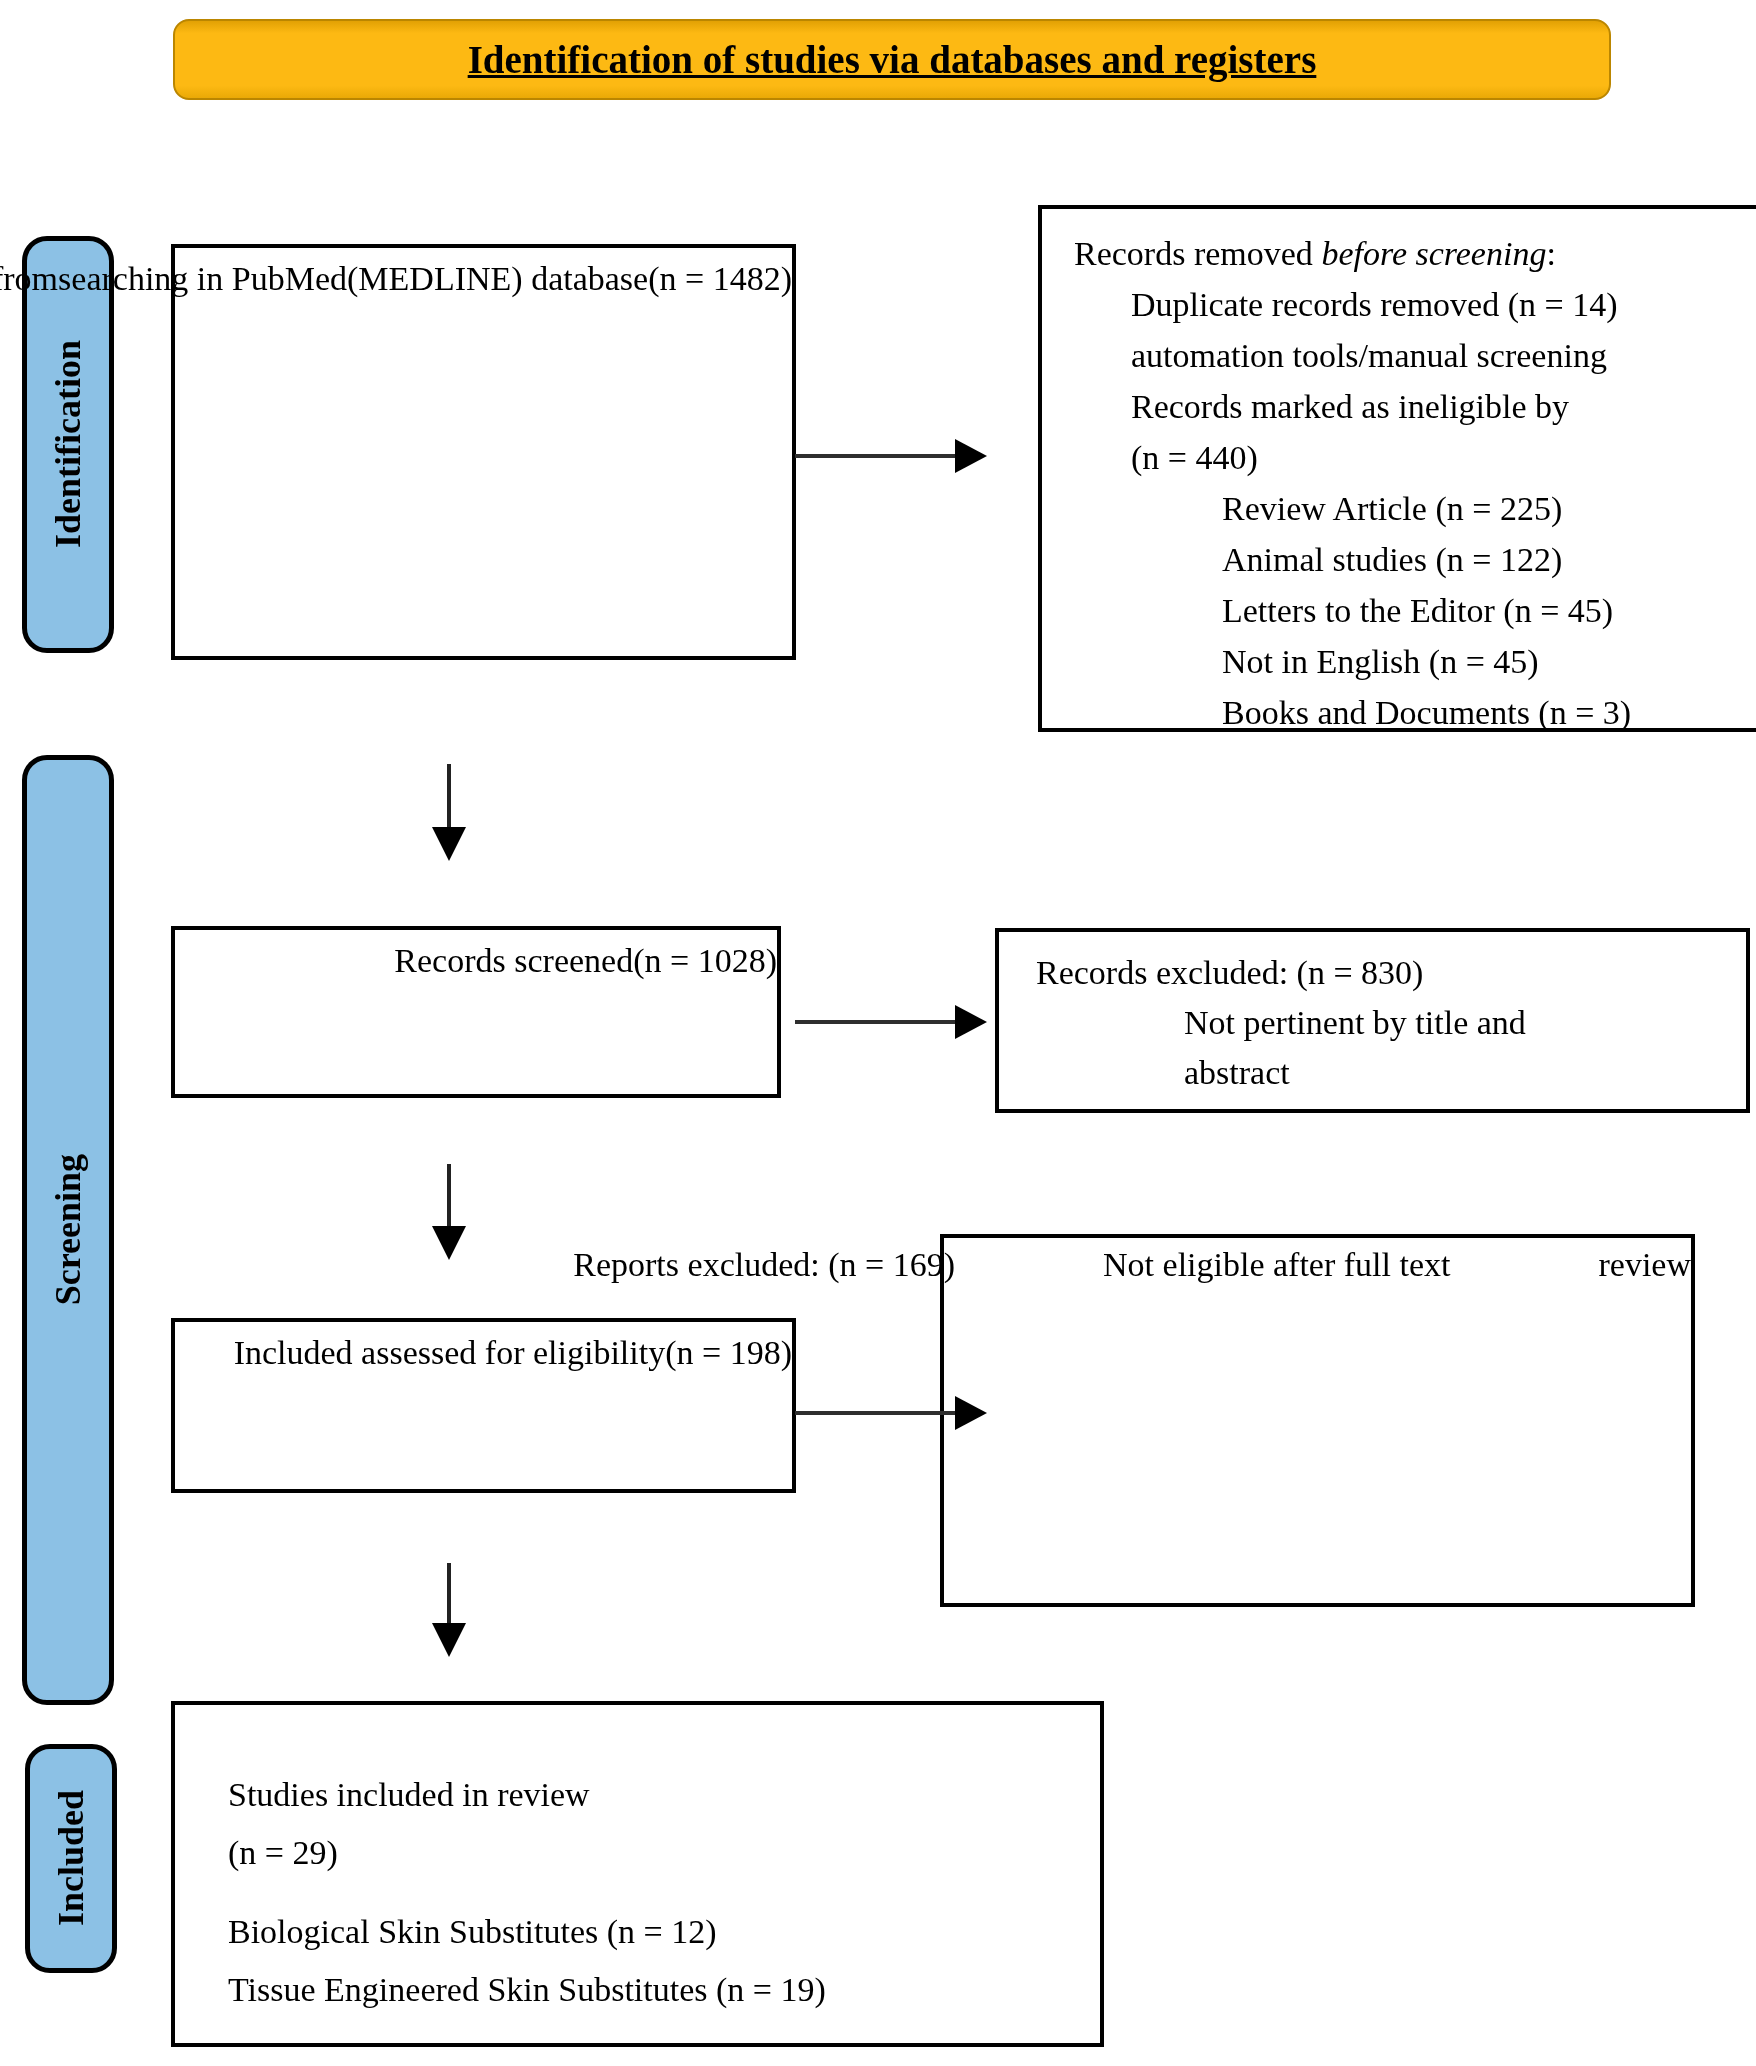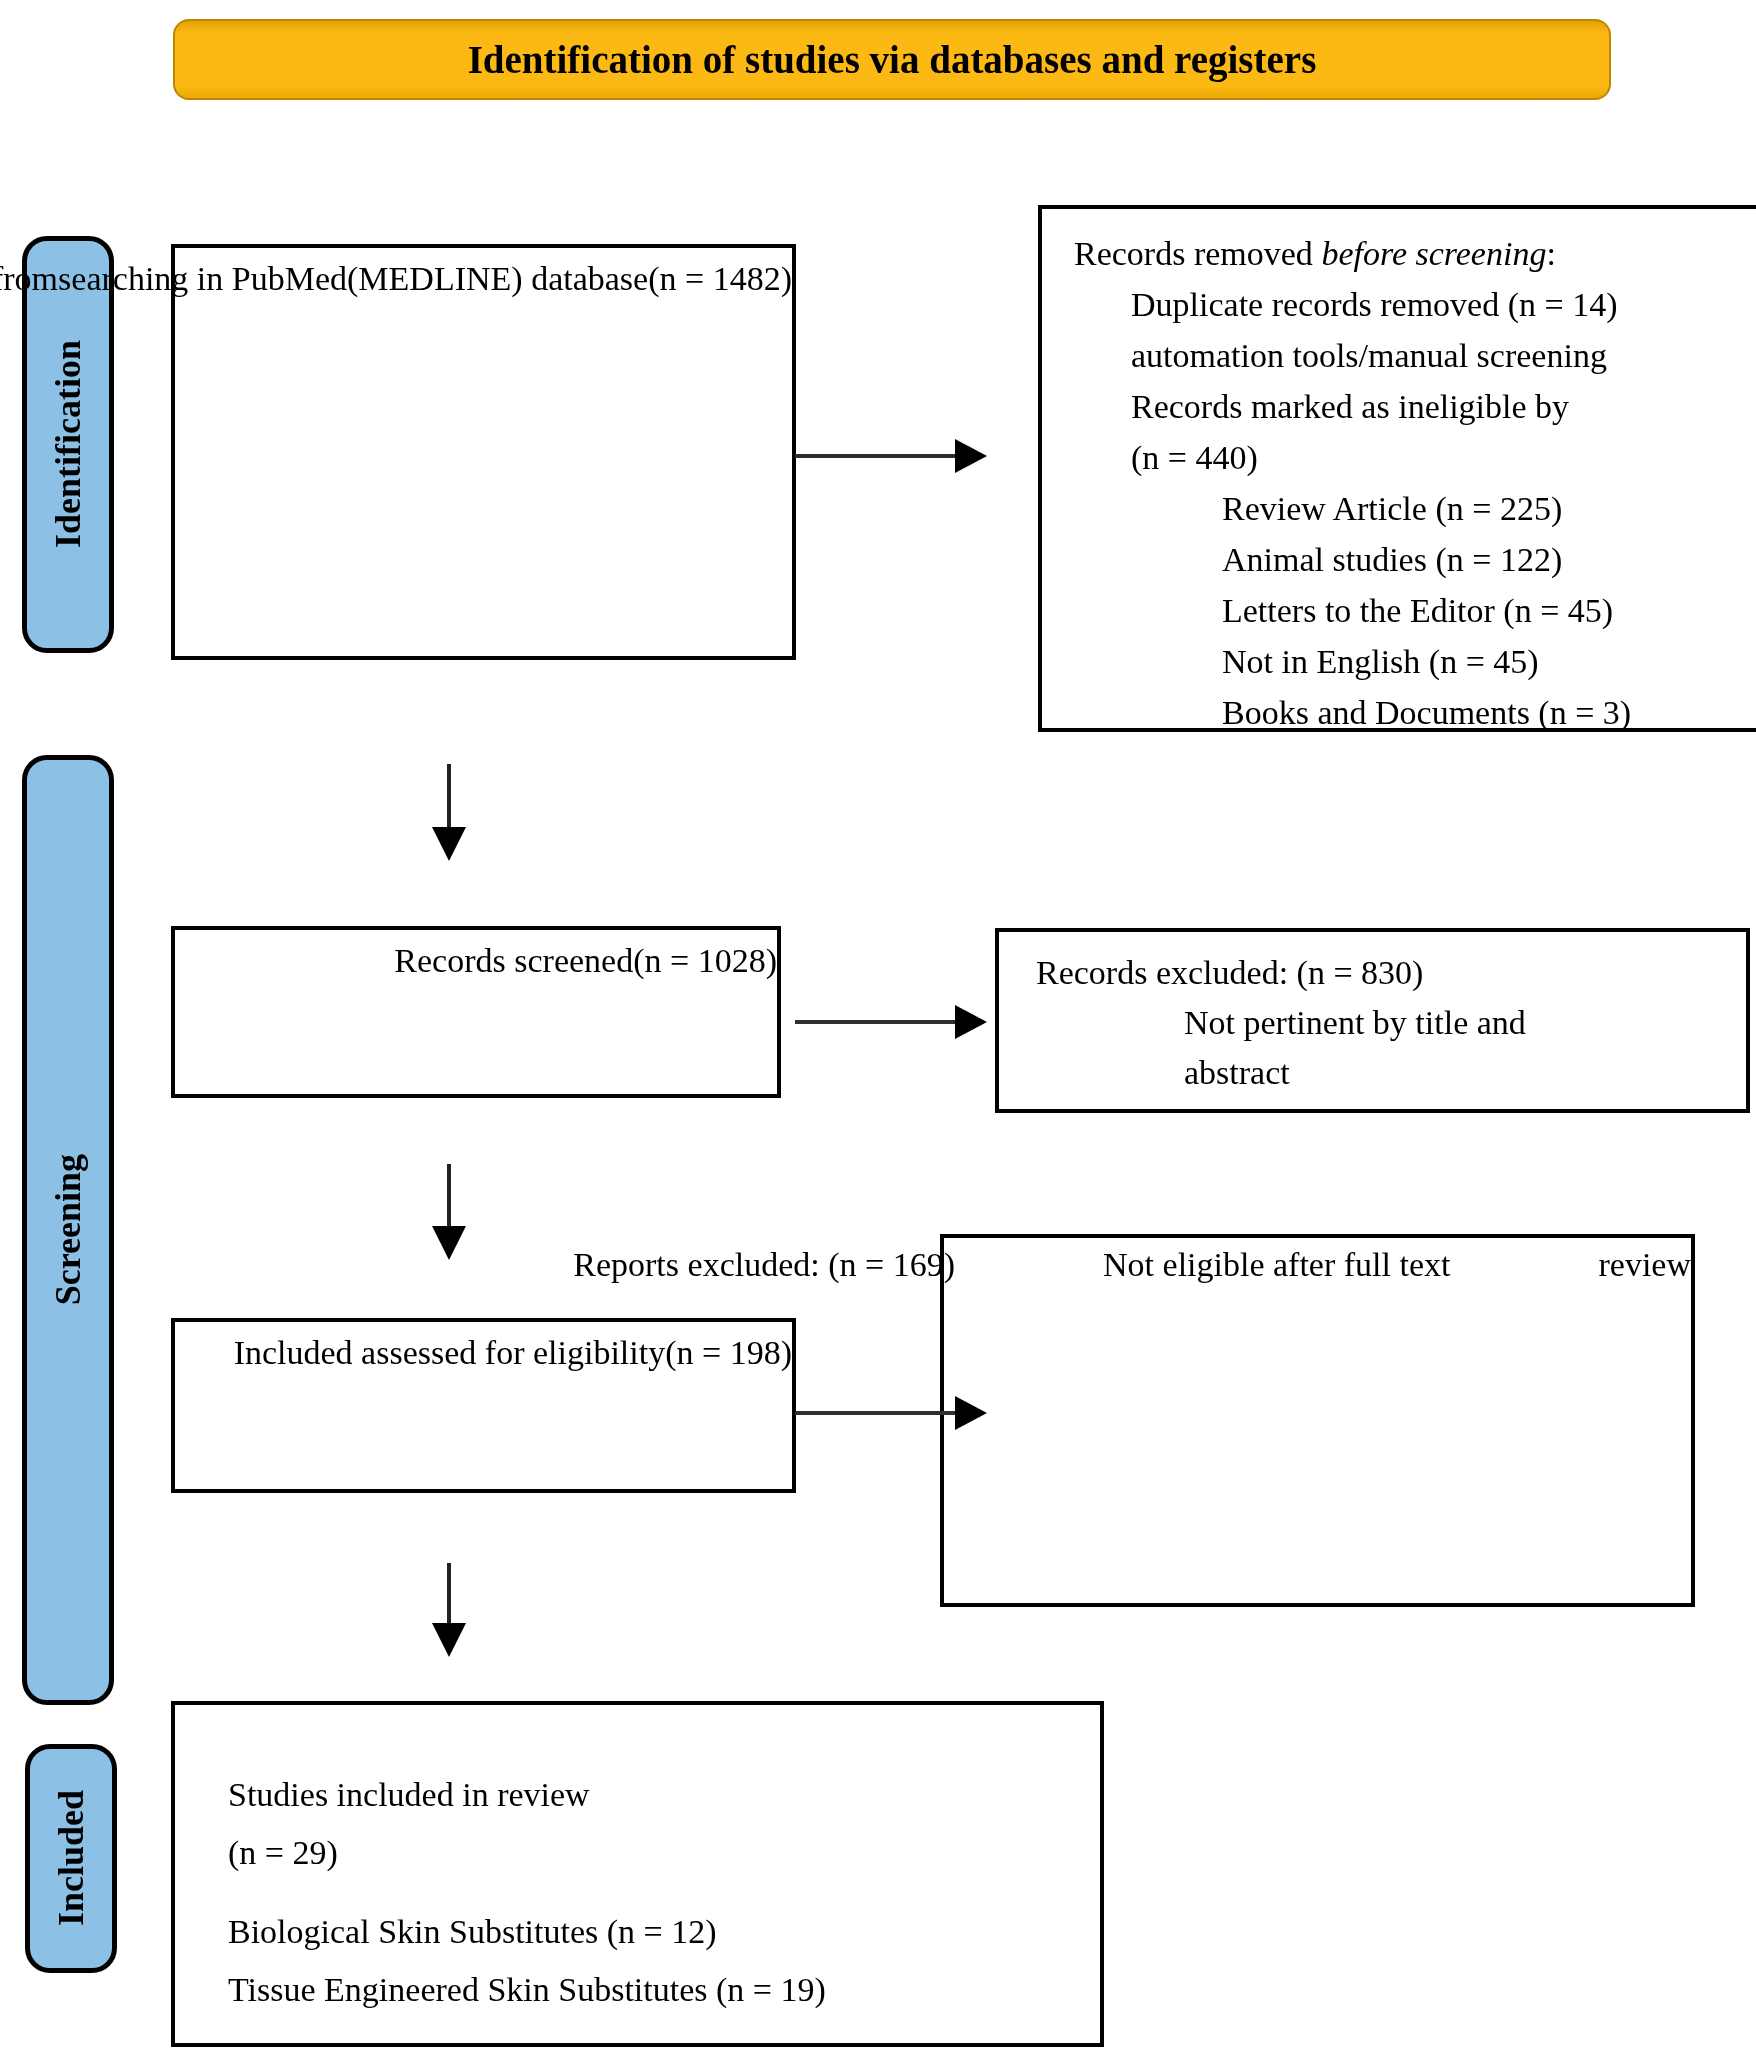--- a/index.html
+++ b/index.html
@@ -5,21 +5,21 @@
   html,body{margin:0;padding:0;background:#ffffff;}
   body{font-family:"Liberation Serif", serif;color:#000;}
   .canvas{position:relative;width:1757px;height:2066px;background:#ffffff;overflow:hidden;}
 
   
   .banner{
     position:absolute;left:173px;top:18.7px;width:1438px;height:81px;
     background:linear-gradient(180deg,#e2a104 0%,#fdb913 16%,#fdb913 84%,#eaa906 100%);
     border:2.5px solid #bb8600;border-radius:16px;
     display:flex;align-items:center;justify-content:center;
-    font-weight:bold;font-size:39px;box-sizing:border-box;
+    font-weight:bold;font-size:39px;box-sizing:border-box;text-decoration:underline;
   }
 
   
   .side-label{
     position:absolute;left:22.4px;width:92px;background:#8cc1e5;
     border:5.6px solid #000;border-radius:25px;box-sizing:border-box;
     display:flex;align-items:center;justify-content:center;
   }
   .vtext{writing-mode:vertical-rl;transform:rotate(180deg);font-weight:bold;font-size:36px;white-space:nowrap;}
   #label-identification{top:236px;height:417px;}

